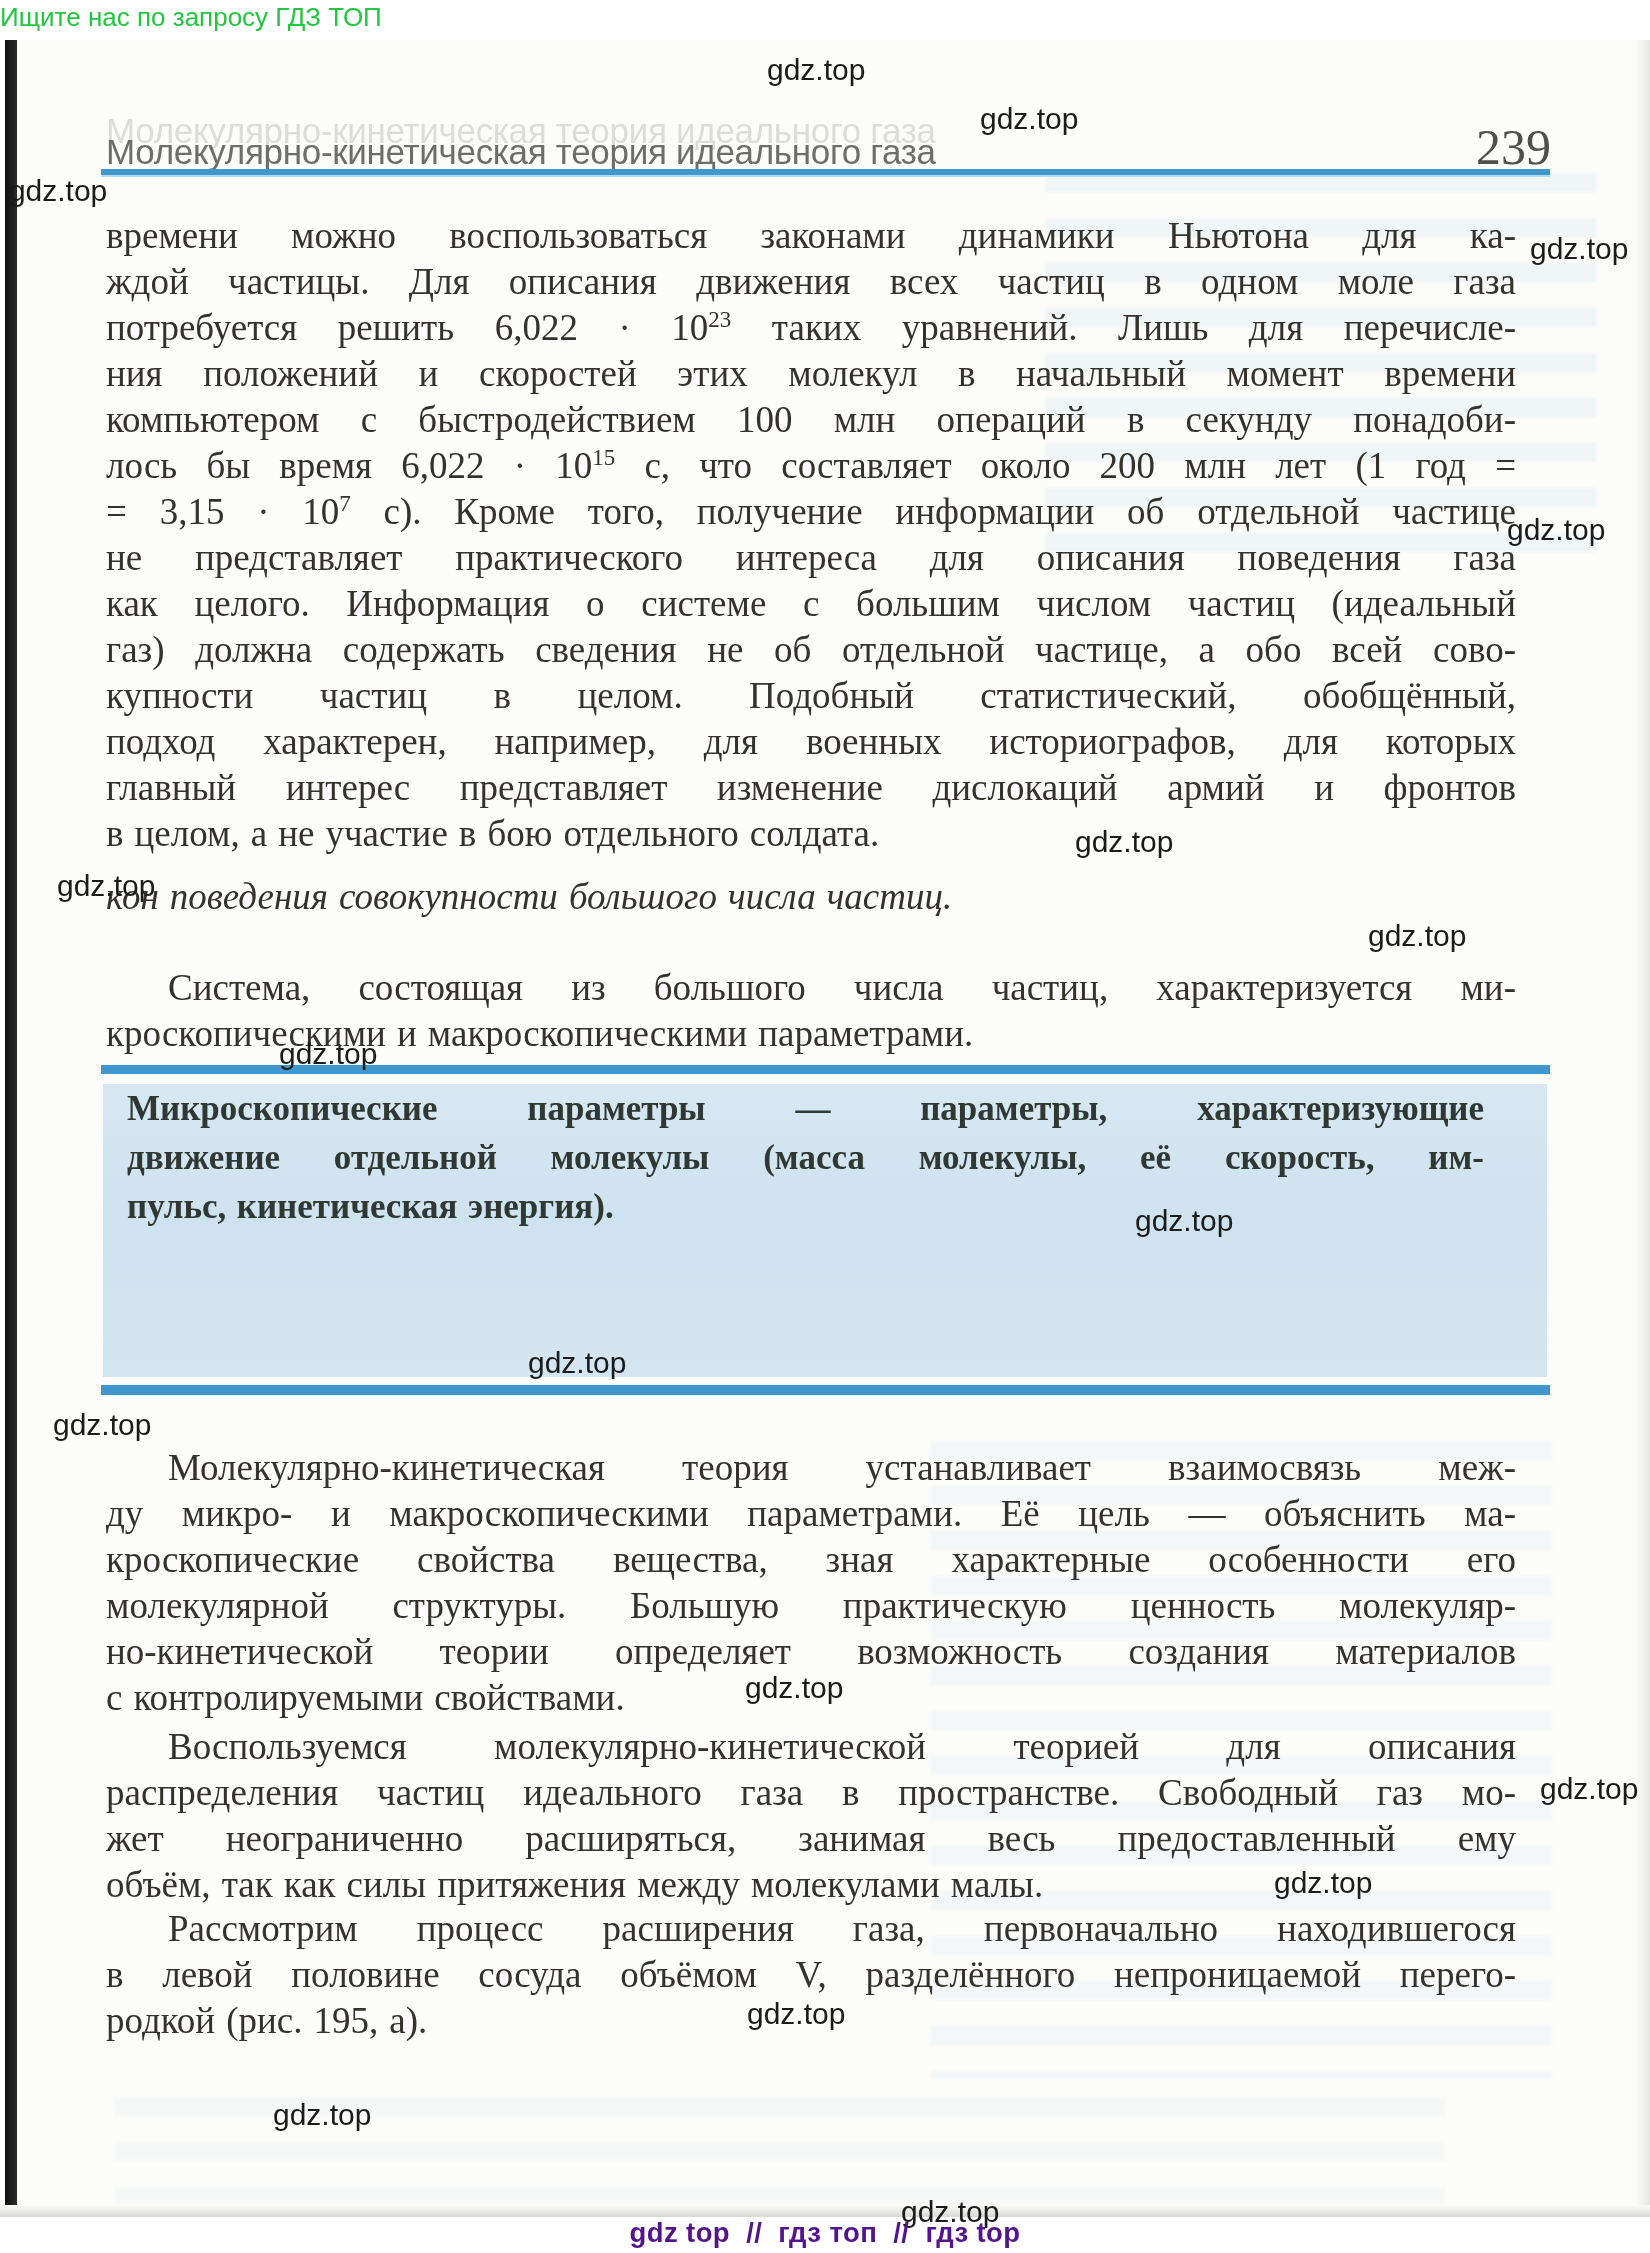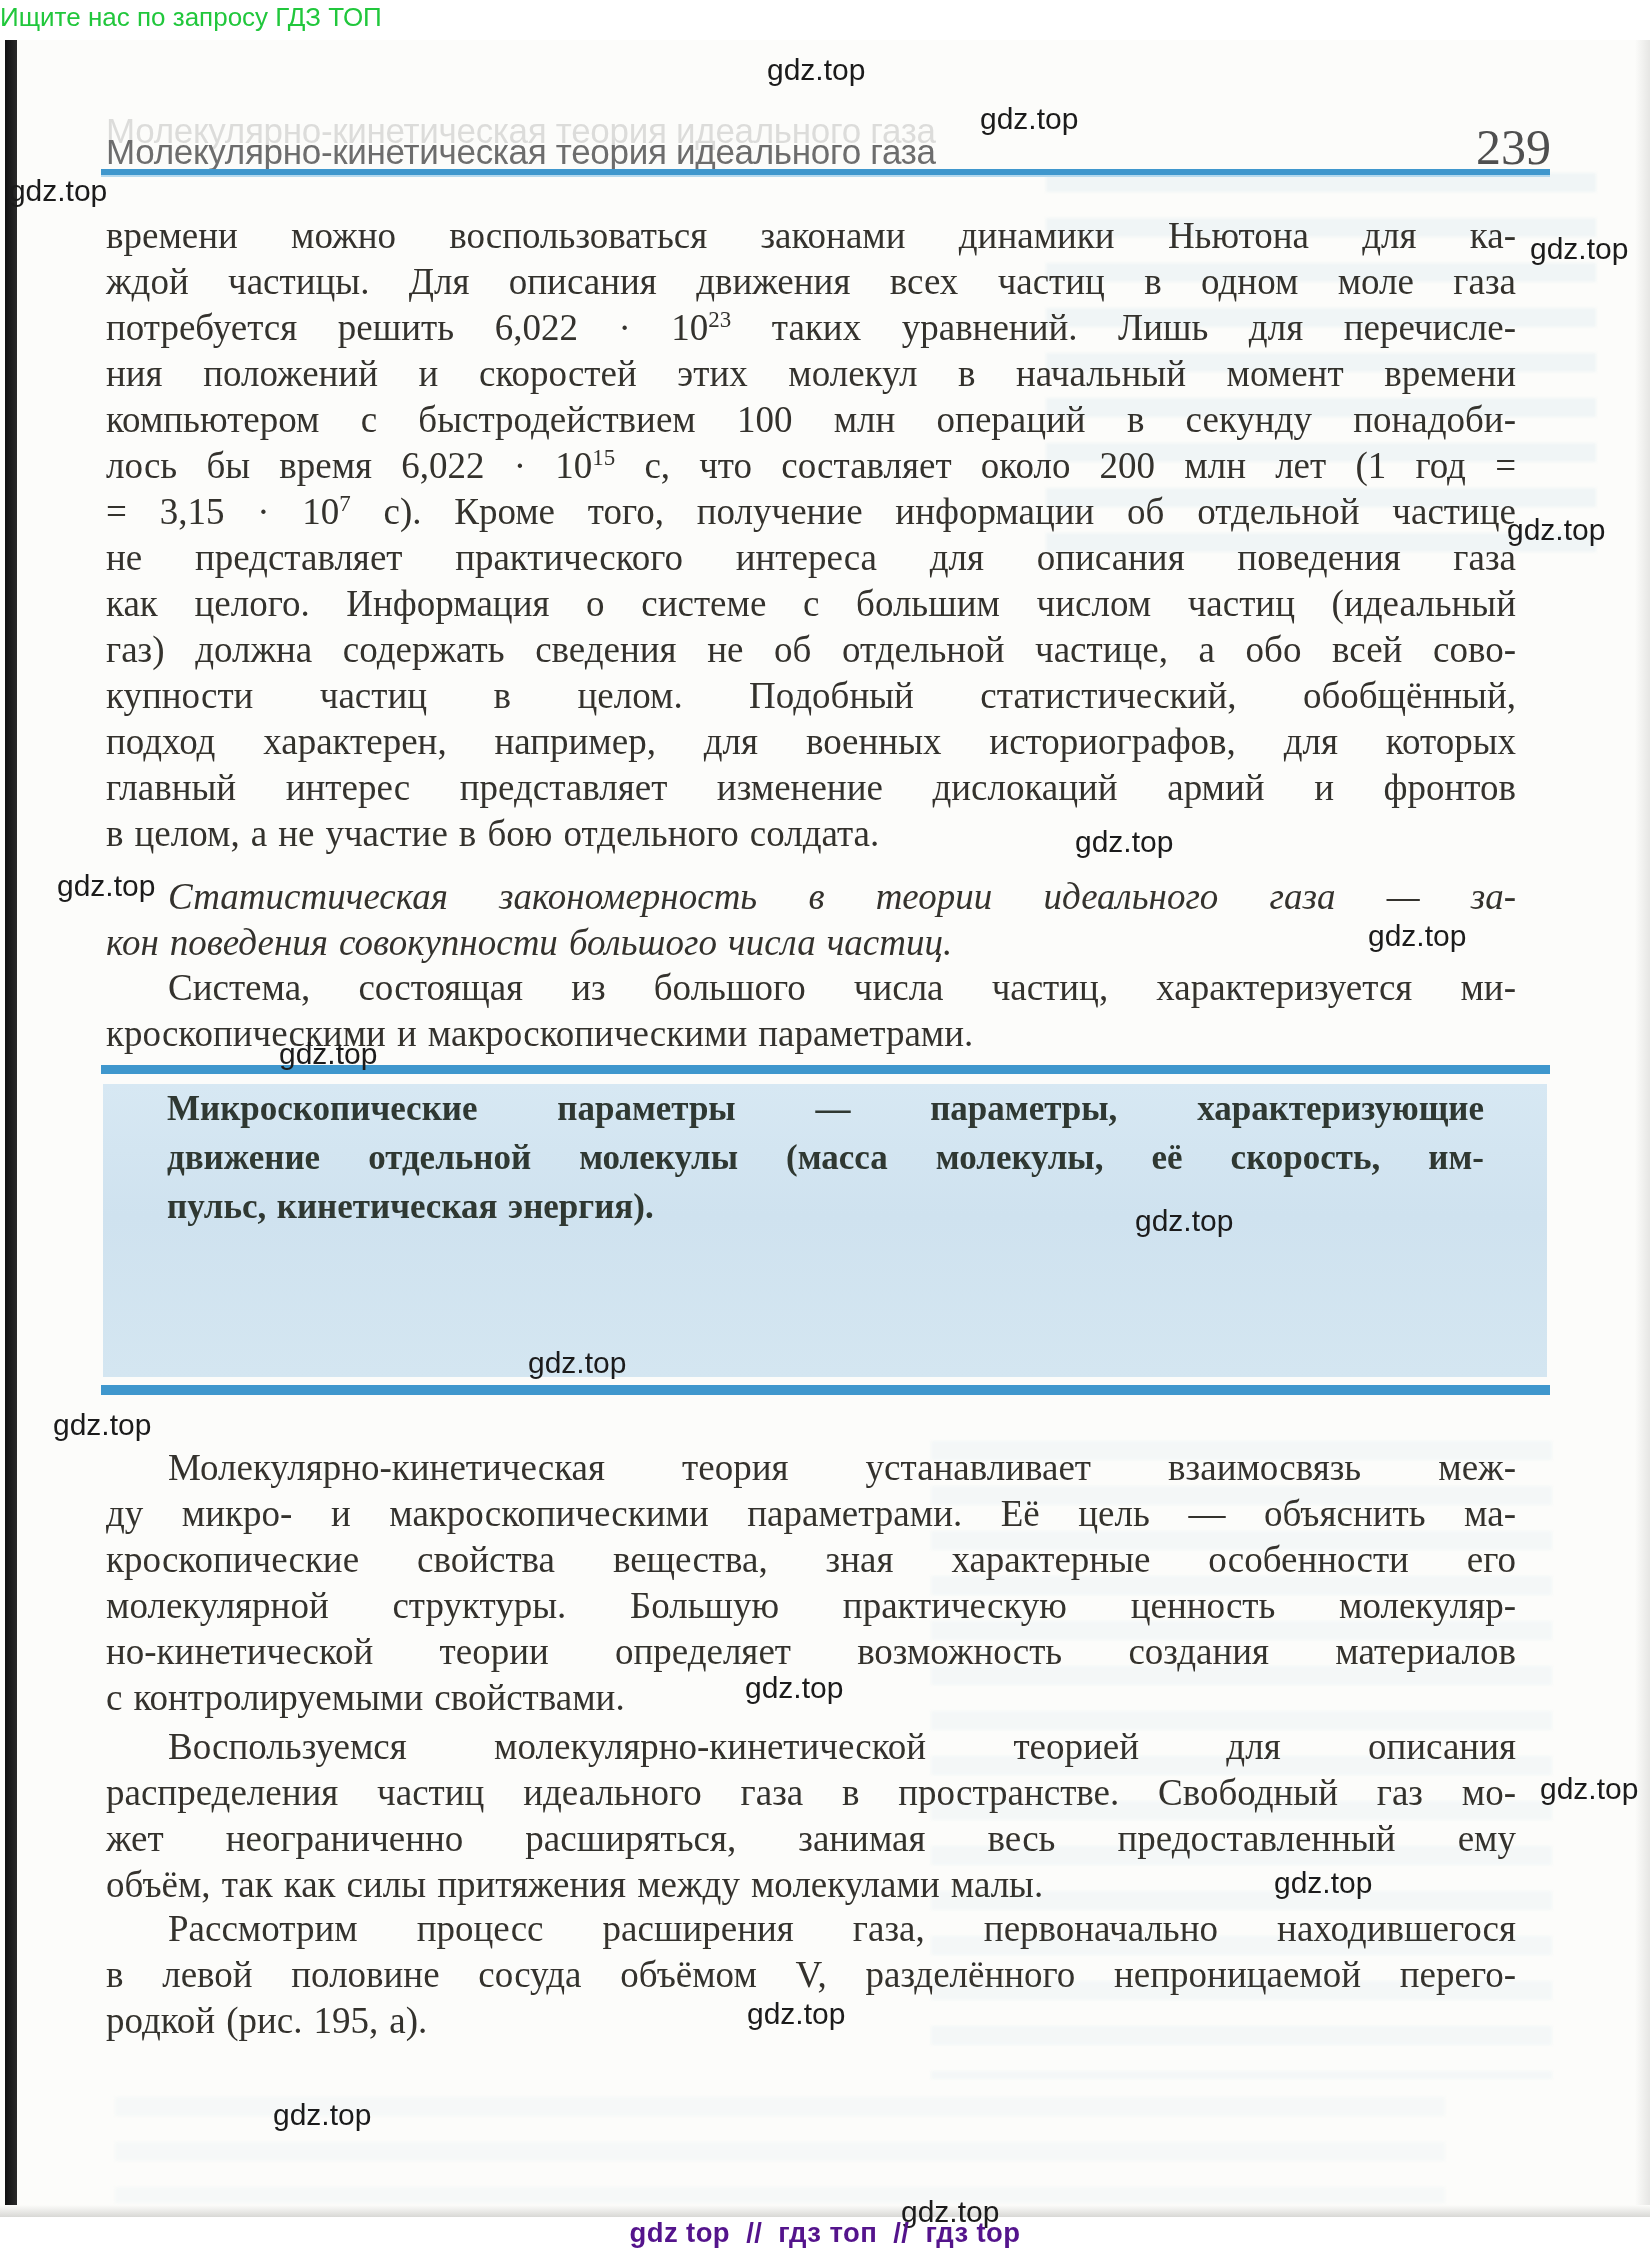--- a/index.html
+++ b/index.html
@@ -68,21 +68,21 @@
   sup{font-size:.62em;line-height:0;}
   
   .infobox-bar{
     position:absolute;left:101px;width:1449px;height:8.9px;background:#3f97cd;
   }
   .infobox-bar.top{top:1025px;}
   .infobox-bar.bottom{top:1345px;height:9.8px;}
   .infobox-fill{
     position:absolute;left:103px;top:1044px;width:1444px;height:293px;
     background:linear-gradient(180deg,#d7e8f3 0%,#cfe2ef 45%,#d4e6f1 100%);
-    box-sizing:border-box;padding:0 63px 0 64px;
+    box-sizing:border-box;padding:0 63px 0 24px;
   }
   .infobox-fill .para-box{
     font-size:35px;line-height:49px;font-weight:bold;color:#2f3832;
     word-spacing:1.8px;
   }
   
   .wm{
     position:absolute;
     font-family:"Liberation Sans","DejaVu Sans",sans-serif;
     font-size:30px;color:#1b1b1b;white-space:nowrap;
@@ -147,21 +147,20 @@
       <div class="line"><span>= 3,15 · 10</span><sup>7</sup><span> с). Кроме того, получение информации об отдельной частице</span></div>
       <div class="line"><span>не представляет практического интереса для описания поведения газа</span></div>
       <div class="line"><span>как целого. Информация о системе с большим числом частиц (идеальный</span></div>
       <div class="line"><span>газ) должна содержать сведения не об отдельной частице, а обо всей сово-</span></div>
       <div class="line"><span>купности частиц в целом. Подобный </span><span class="seg-i">статистический,</span><span> обобщённый,</span></div>
       <div class="line"><span>подход характерен, например, для военных историографов, для которых</span></div>
       <div class="line"><span>главный интерес представляет изменение дислокаций армий и фронтов</span></div>
       <div class="line final"><span>в целом, а не участие в бою отдельного солдата.</span></div>
     </div>
   <div class="para" id="p2">
-      <div class="line indent"><span>Статистическая закономерность в теории идеального газа — за-</span></div>
       <div class="line final"><span>кон поведения совокупности большого числа частиц.</span></div>
     </div>
   <div class="para" id="p3">
       <div class="line indent"><span>Система, состоящая из большого числа частиц, характеризуется </span><span class="seg-i">ми-</span></div>
       <div class="line final"><span class="seg-i">кроскопическими</span><span> и </span><span class="seg-i">макроскопическими</span><span> параметрами.</span></div>
     </div>
 
   <div class="infobox-bar top"></div>
   <div class="infobox-fill">
     <div class="para-box">

